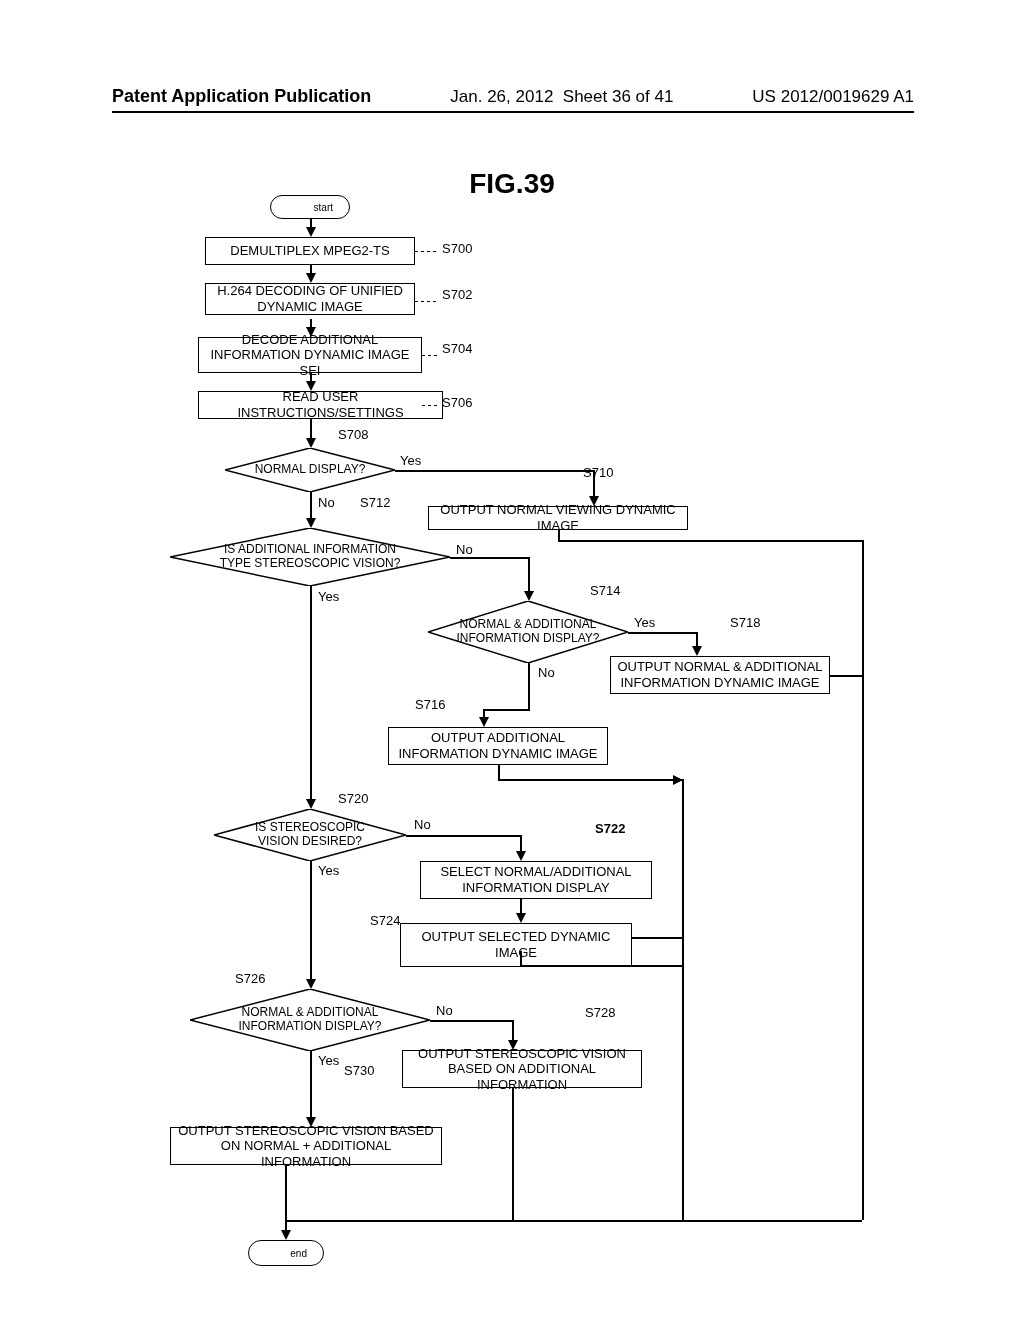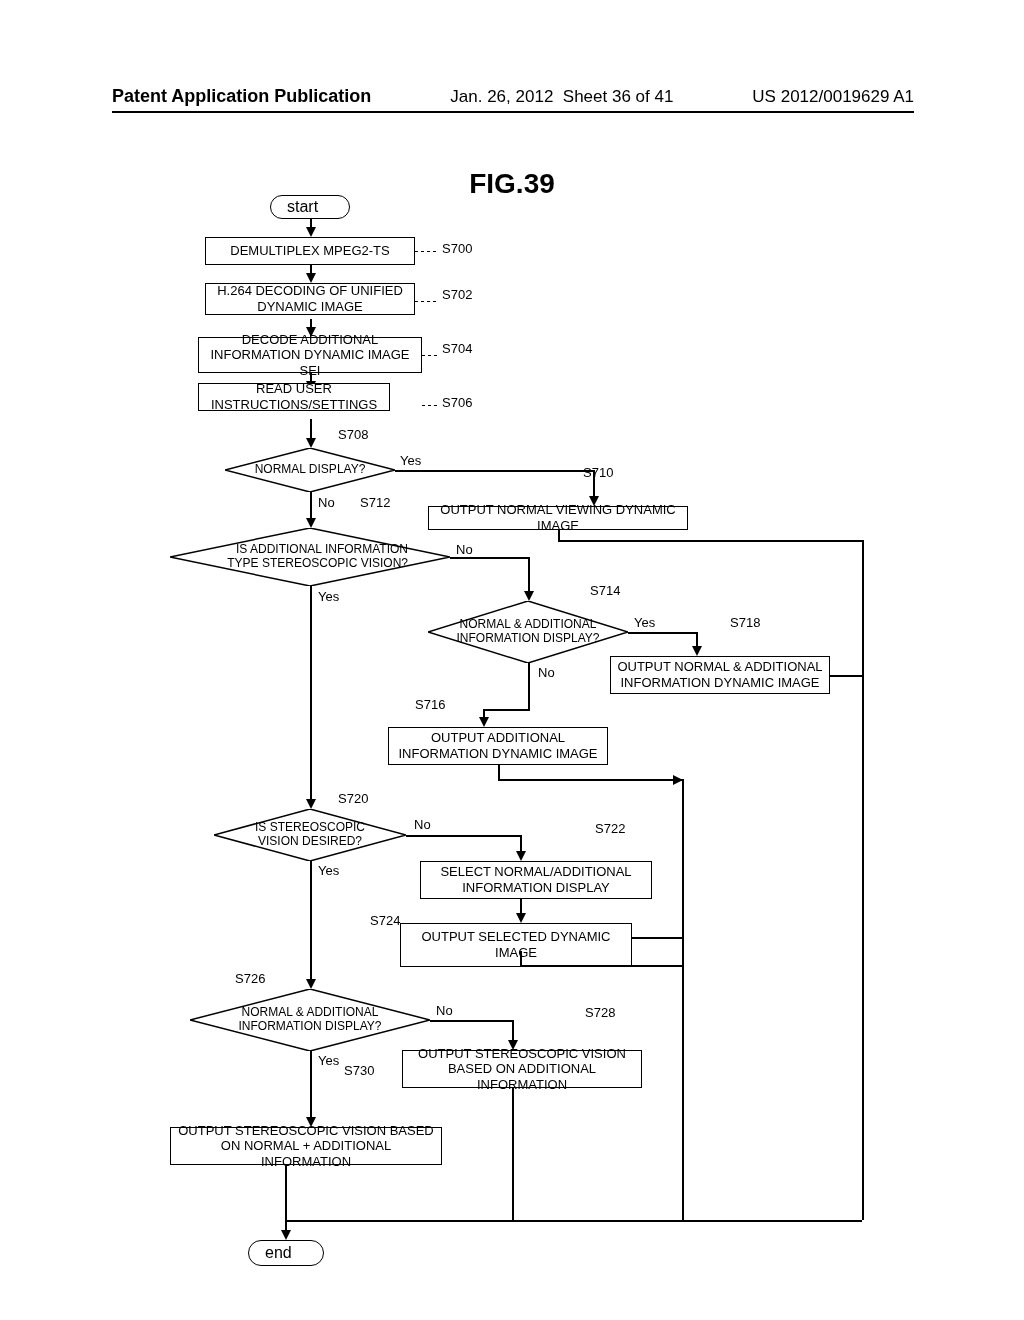--- a/index.html
+++ b/index.html
@@ -54,25 +54,25 @@
     text-align: center;
     display: flex;
     align-items: center;
     justify-content: center;
     padding: 4px 6px;
   }
   .terminator {
     position: absolute;
     border: 1.5px solid #000;
     border-radius: 999px;
-    font-size: 16px;
+    font-size: 10px;
     background: #fff;
     display: flex;
     align-items: center;
-    justify-content: flex-start;
+    justify-content: flex-end;
     padding: 2px 16px;
   }
   .decision {
     position: absolute;
   }
   .decision svg {
     position: absolute;
     top: 0; left: 0;
     width: 100%;
     height: 100%;
@@ -155,21 +155,21 @@
     <div class="arrowhead arrow-down" style="left:135.5px; top:132px;"></div>
 
     <div class="box" style="left:28px; top:142px; width:224px; height:36px;">
         <span>DECODE ADDITIONAL INFORMATION DYNAMIC IMAGE SEI</span>
       </div>
     <div class="step-label" style="left:272px; top:146px;">S704</div>
     <div class="line" style="left:252px; top:160px; width:15px; height:1px; background: repeating-linear-gradient(to right,#000 0 3px,transparent 3px 6px);"></div>
     <div class="line" style="left:140px; top:178px; width:1.5px; height:10px;"></div>
     <div class="arrowhead arrow-down" style="left:135.5px; top:186px;"></div>
 
-    <div class="box" style="left:28px; top:188px; width:192px; height:28px;">
+    <div class="box" style="left:28px; top:196px; width:245px; height:28px;">
         <span>READ USER INSTRUCTIONS/SETTINGS</span>
       </div>
     <div class="step-label" style="left:272px; top:200px;">S706</div>
     <div class="line" style="left:252px; top:210px; width:15px; height:1px; background: repeating-linear-gradient(to right,#000 0 3px,transparent 3px 6px);"></div>
     <div class="line" style="left:140px; top:224px; width:1.5px; height:20px;"></div>
     <div class="arrowhead arrow-down" style="left:135.5px; top:243px;"></div>
 
     <div class="step-label" style="left:168px; top:232px;">S708</div>
     <div class="decision" style="left:55px; top:253px; width:170px; height:44px;">
       <svg viewBox="0 0 170 44" preserveAspectRatio="none">
@@ -196,21 +196,21 @@
 
     <div class="line" style="left:388px; top:335px; width:1.5px; height:10px;"></div>
     <div class="line" style="left:388px; top:345px; width:304px; height:1.5px;"></div>
     <div class="line" style="left:692px; top:345px; width:1.5px; height:680px;"></div>
 
     <div class="step-label" style="left:190px; top:300px;">S712</div>
     <div class="decision" style="left:0px; top:333px; width:280px; height:58px;">
       <svg viewBox="0 0 280 58" preserveAspectRatio="none">
           <polygon points="140,0 280,29 140,58 0,29" fill="#fff" stroke="#000" stroke-width="1.5"></polygon>
         </svg>
-      <div class="dlabel" style="padding:0 42px;text-align:right;">
+      <div class="dlabel" style="padding:0 42px;">
           <span>IS ADDITIONAL INFORMATION TYPE STEREOSCOPIC VISION?</span>
         </div>
     </div>
 
     <div class="yn-label" style="left:286px; top:347px;">No</div>
     <div class="line" style="left:280px; top:362px; width:78px; height:1.5px;"></div>
     <div class="line" style="left:358px; top:362px; width:1.5px; height:36px;"></div>
     <div class="arrowhead arrow-down" style="left:353.5px; top:396px;"></div>
 
     <div class="yn-label" style="left:148px; top:394px;">Yes</div>
@@ -265,21 +265,21 @@
 
     <div class="yn-label" style="left:244px; top:622px;">No</div>
     <div class="line" style="left:236px; top:640px; width:114px; height:1.5px;"></div>
     <div class="line" style="left:350px; top:640px; width:1.5px; height:18px;"></div>
     <div class="arrowhead arrow-down" style="left:345.5px; top:656px;"></div>
 
     <div class="yn-label" style="left:148px; top:668px;">Yes</div>
     <div class="line" style="left:140px; top:666px; width:1.5px; height:120px;"></div>
     <div class="arrowhead arrow-down" style="left:135.5px; top:784px;"></div>
 
-    <div class="step-label" style="left:425px; top:626px;">S722</div>
+    <div class="step-label" style="left:425px; top:626px;font-weight:bold;">S722</div>
     <div class="box" style="left:250px; top:666px; width:232px; height:38px;">
         <span>SELECT NORMAL/ADDITIONAL INFORMATION DISPLAY</span>
       </div>
     <div class="line" style="left:350px; top:704px; width:1.5px; height:16px;"></div>
     <div class="arrowhead arrow-down" style="left:345.5px; top:718px;"></div>
 
     <div class="step-label" style="left:200px; top:718px;">S724</div>
     <div class="box" style="left:230px; top:728px; width:232px; height:44px;">
         <span>OUTPUT SELECTED DYNAMIC IMAGE</span>
       </div>

